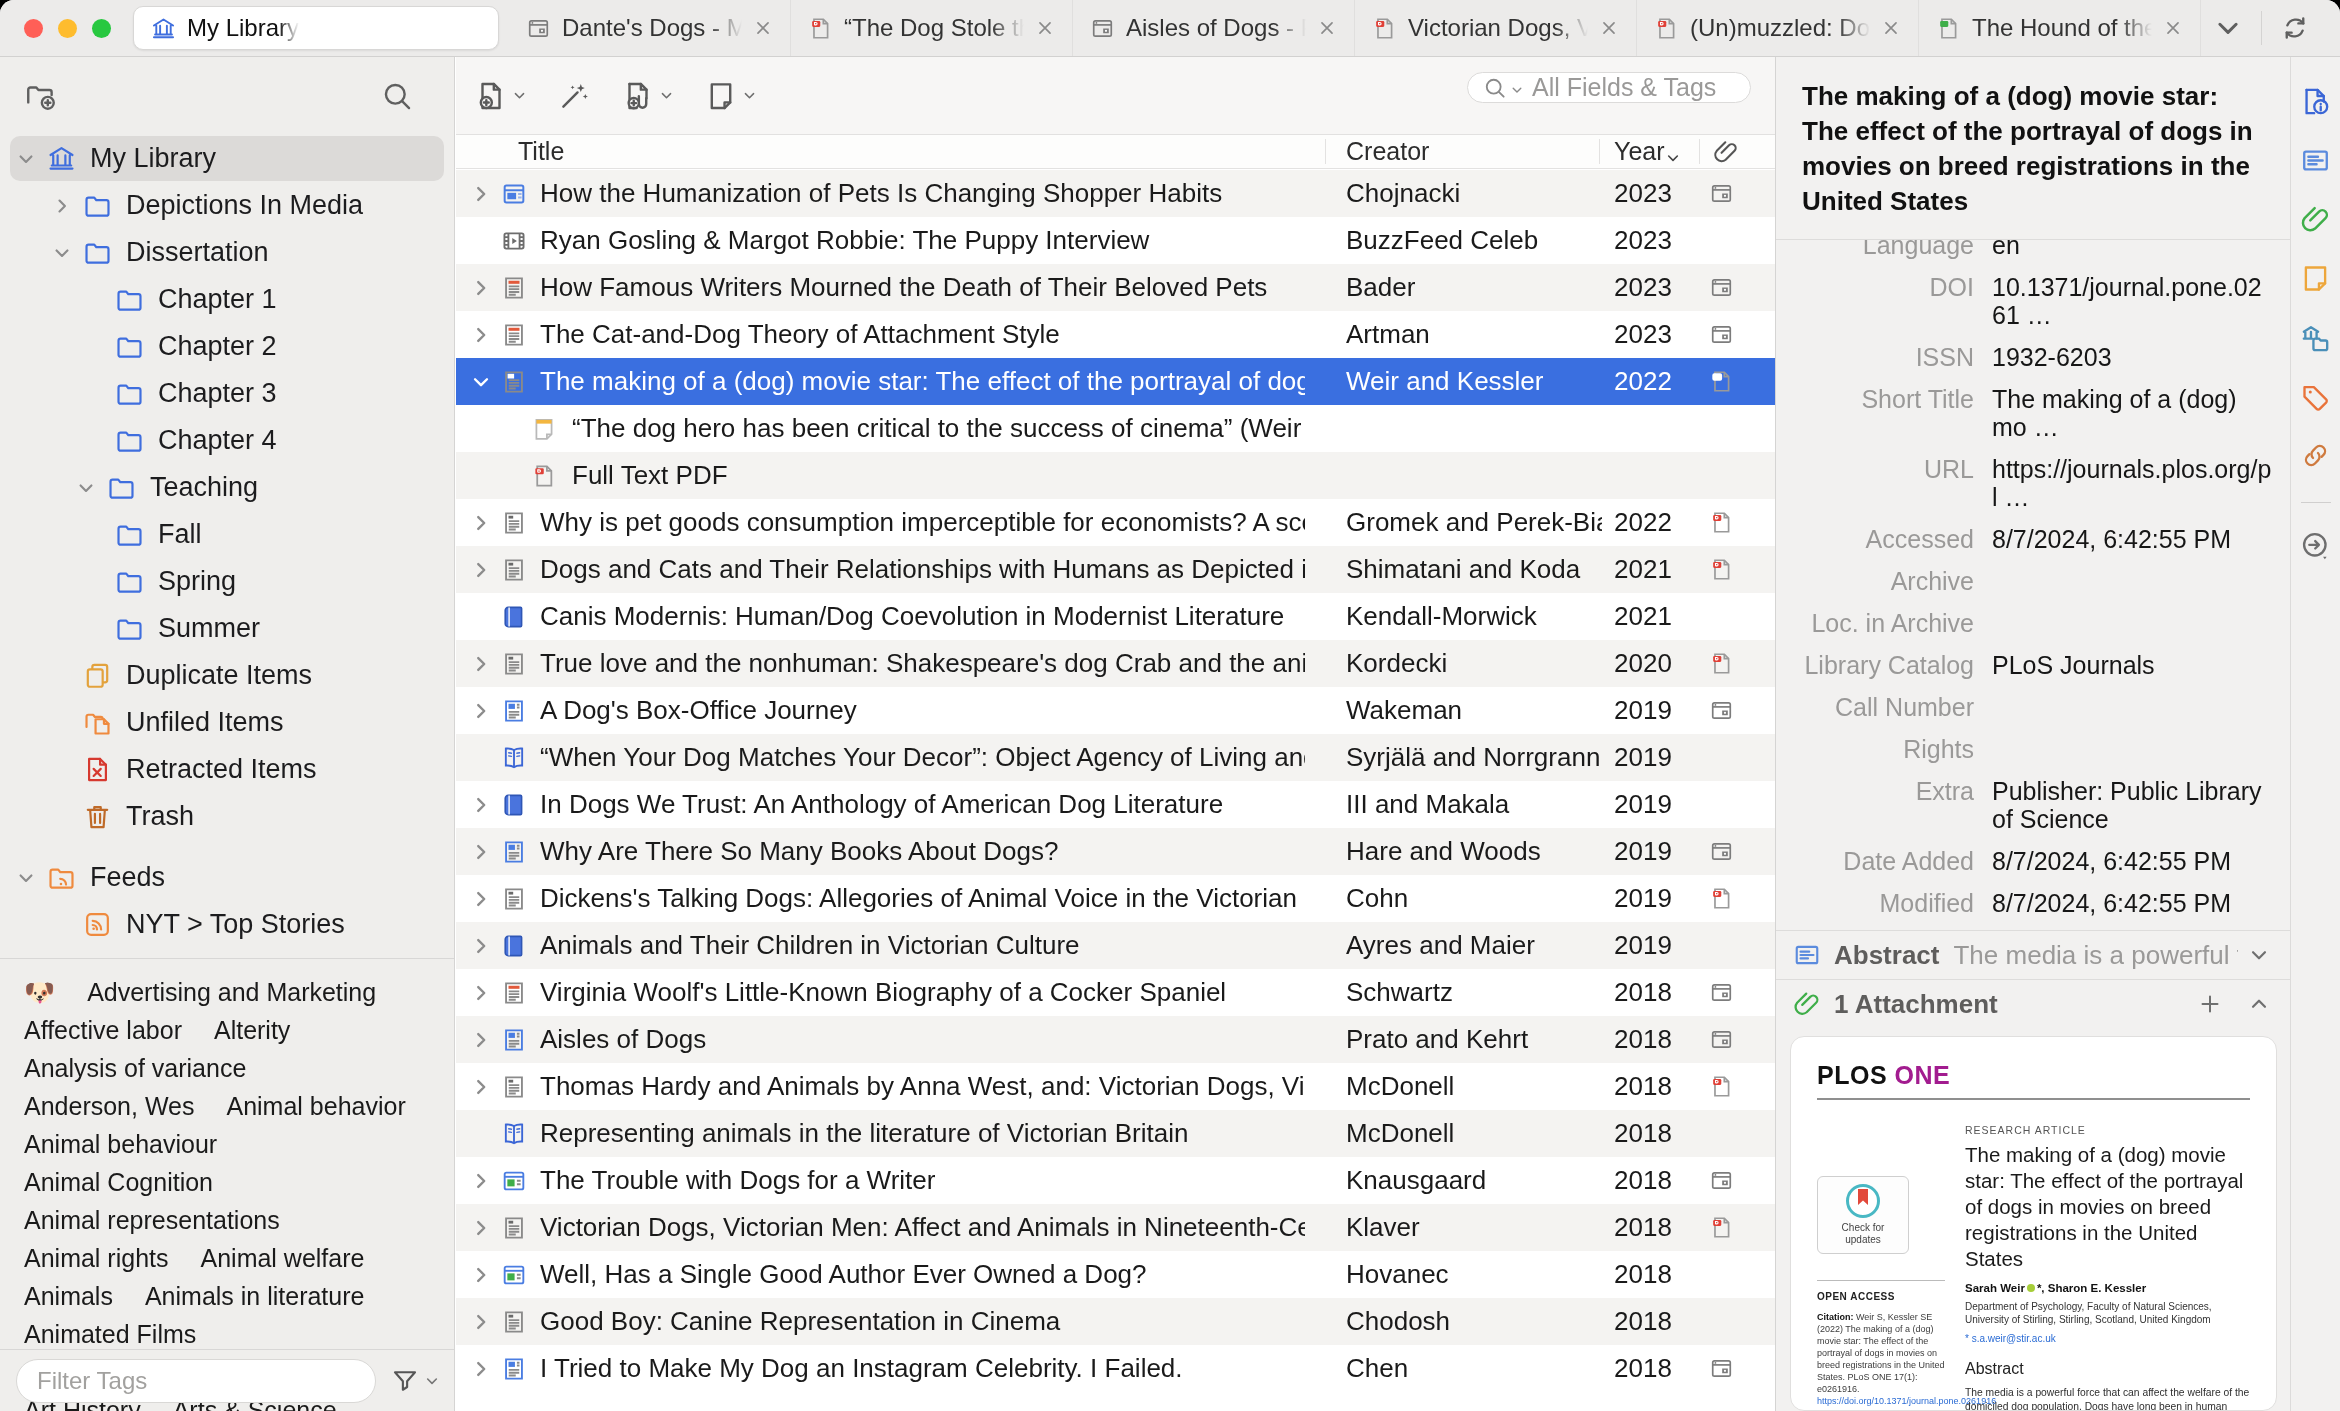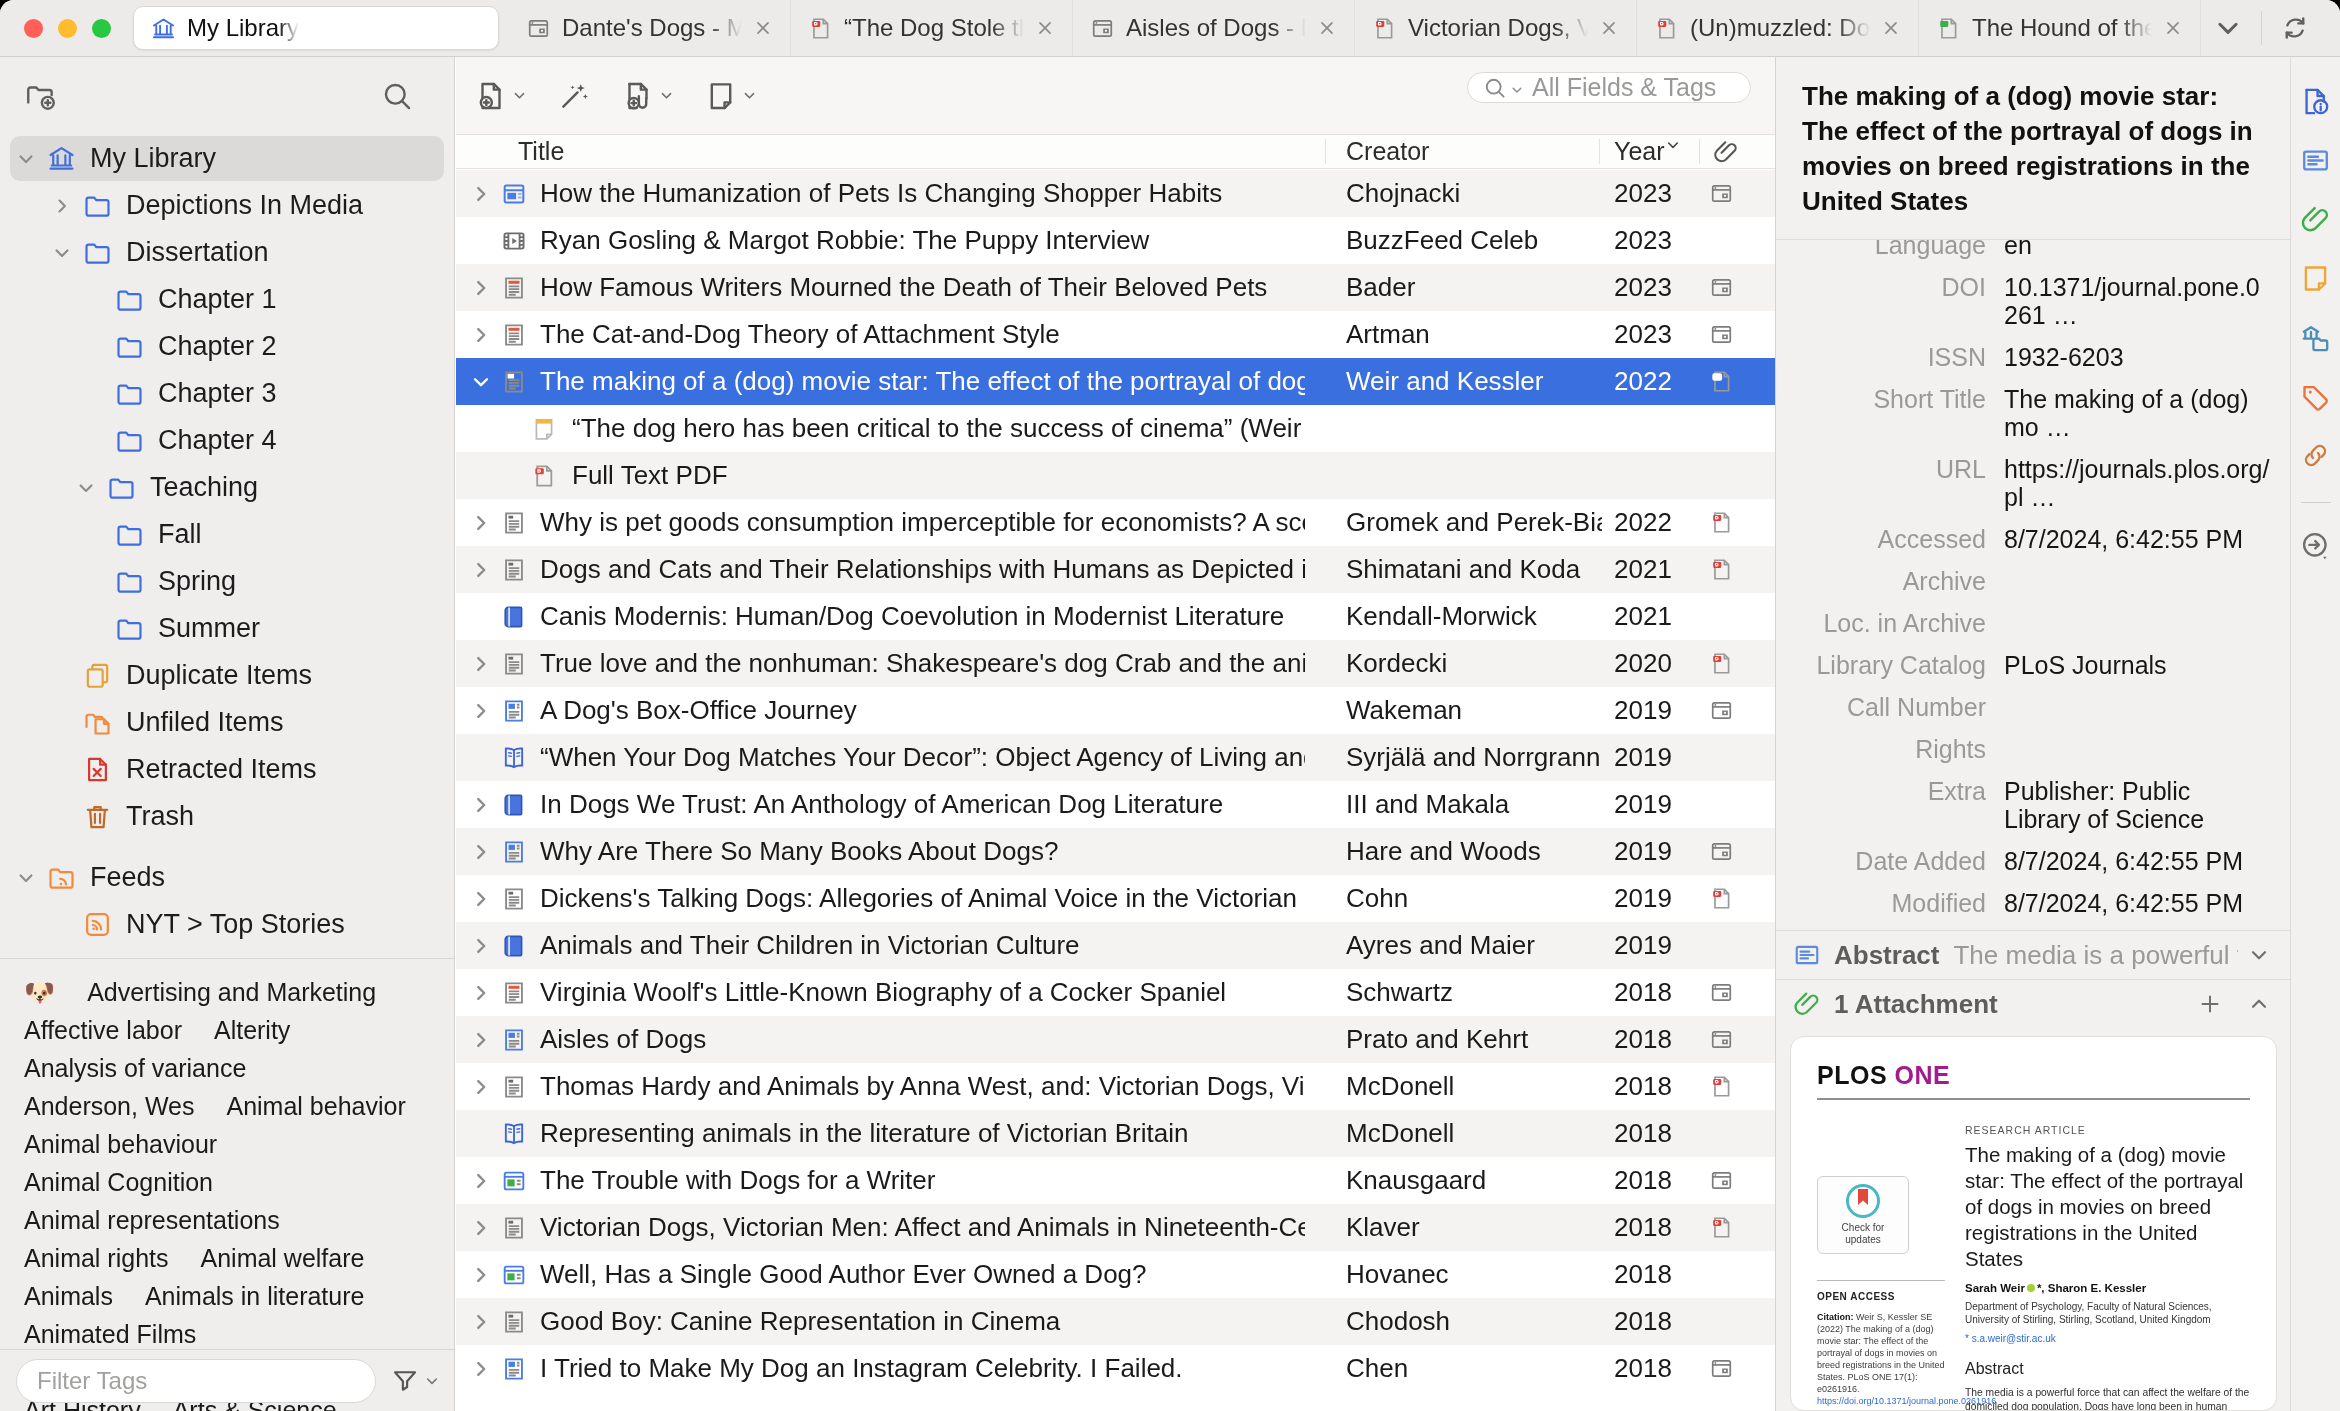--- a/index.html
+++ b/index.html
@@ -51,21 +51,21 @@
   .tb-icon{width:34px;height:34px}
   .tb-chev{width:15px;height:15px;margin-left:4px;color:#6e6e6e}
   .searchbox{position:absolute;right:24px;top:15px;width:284px;height:31px;background:#fff;border:1px solid #dcdbda;border-radius:24px;display:flex;align-items:center;padding:0 14px}
   .searchbox .mag{width:26px;height:26px;color:#8a8a8a}
   .searchbox .schev{width:14px;height:14px;color:#8a8a8a;margin:4px 8px 0 2px}
   .search-ph{font-size:25px;color:#9a9998;white-space:nowrap}
 
   .thead{height:34px;display:flex;align-items:center;border-bottom:1px solid #e3e2e1;background:#fdfdfc;font-size:25px;color:#2c2c2c;position:relative}
   .th-title{position:absolute;left:62px}
   .th-creator{position:absolute;left:890px}
-  .th-year{position:absolute;left:1158px;display:flex;align-items:flex-start;}
+  .th-year{position:absolute;left:1158px;display:flex;align-items:flex-end;}
   .th-year .ychev{width:16px;height:16px;color:#444}
   .th-attach{position:absolute;left:1256px;width:28px;height:28px;color:#555}
   .th-sep{position:absolute;top:4px;bottom:4px;width:1px;background:#e3e2e1}
 
   #rows{position:absolute;top:113px;left:0;right:0;bottom:0;overflow:hidden}
   .row{height:47px;display:flex;align-items:center;font-size:26px;color:#1a1a1a;position:relative}
   .row.alt{background:#f4f3f1}
   .row.sel{background:#3a6fe0;color:#fff}
   .row .chevslot{position:absolute;left:14px;width:22px;height:22px;color:#8c8c8c}
   .row.sel .chevslot{color:#fff}
@@ -78,21 +78,21 @@
   .row .rattach{position:absolute;left:1252px;width:27px;height:27px}
   .wicon svg *[stroke]{stroke:#fff !important}
   .wicon svg *[fill]:not([fill="none"]){fill:#fff !important}
 
   
   .itempane{position:absolute;left:1775px;top:57px;width:515px;bottom:0;background:#f2f1f0;border-left:1px solid #d5d4d3;overflow:hidden}
   .ip-title{padding:22px 24px 20px 26px;font-size:26px;font-weight:bold;line-height:35px;color:#111}
   .ip-divider{height:1px;background:#dddcdb}
   #fieldswrap{overflow:hidden;padding:0 0 6px 0}
   #fields{margin-top:-16px}
-  .frow{display:flex;padding:7px 18px 7px 12px;font-size:25px;line-height:28px}
+  .frow{display:flex;padding:7px 18px 7px 0;font-size:25px;line-height:28px}
   .frow .flabel{width:198px;text-align:right;color:#9a9998;flex:0 0 auto;margin-right:18px}
   .frow .fvalue{color:#161616;flex:1;min-width:0;word-wrap:break-word}
   .secrow{height:48px;display:flex;align-items:center;padding:0 20px 0 16px;font-size:26px}
   .secrow .sicon{width:30px;height:30px;margin-right:12px;flex:0 0 auto}
   .secrow .slabel{font-weight:bold;color:#5e5d5c;margin-right:14px;white-space:nowrap}
   .secrow .spreview{color:#9a9998;white-space:nowrap;overflow:hidden;flex:1;min-width:0}
   .secrow .schev{width:22px;height:22px;color:#6f6f6f;flex:0 0 auto;margin-left:10px}
   .secrow .splus{width:24px;height:24px;color:#6f6f6f;flex:0 0 auto;margin-left:auto;margin-right:16px}
 
   .pdfcard{position:absolute;left:14px;width:487px;top:0;background:#fff;border:1px solid #e0dfde;border-radius:14px;padding:24px 26px;overflow:hidden;height:600px}

